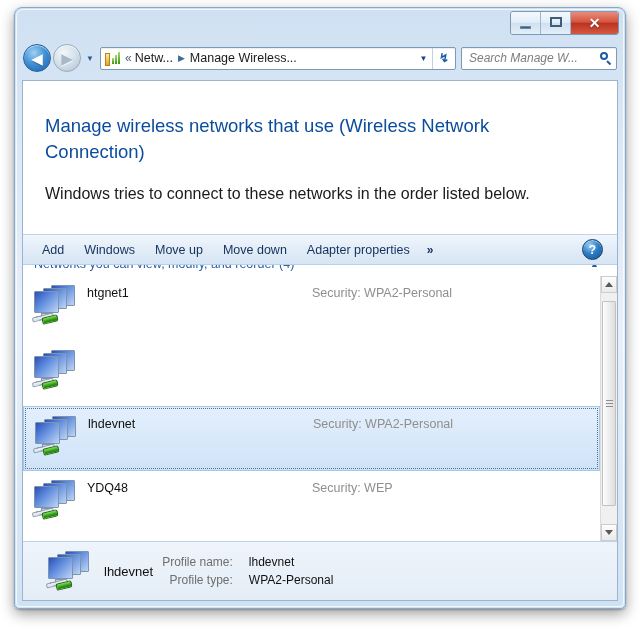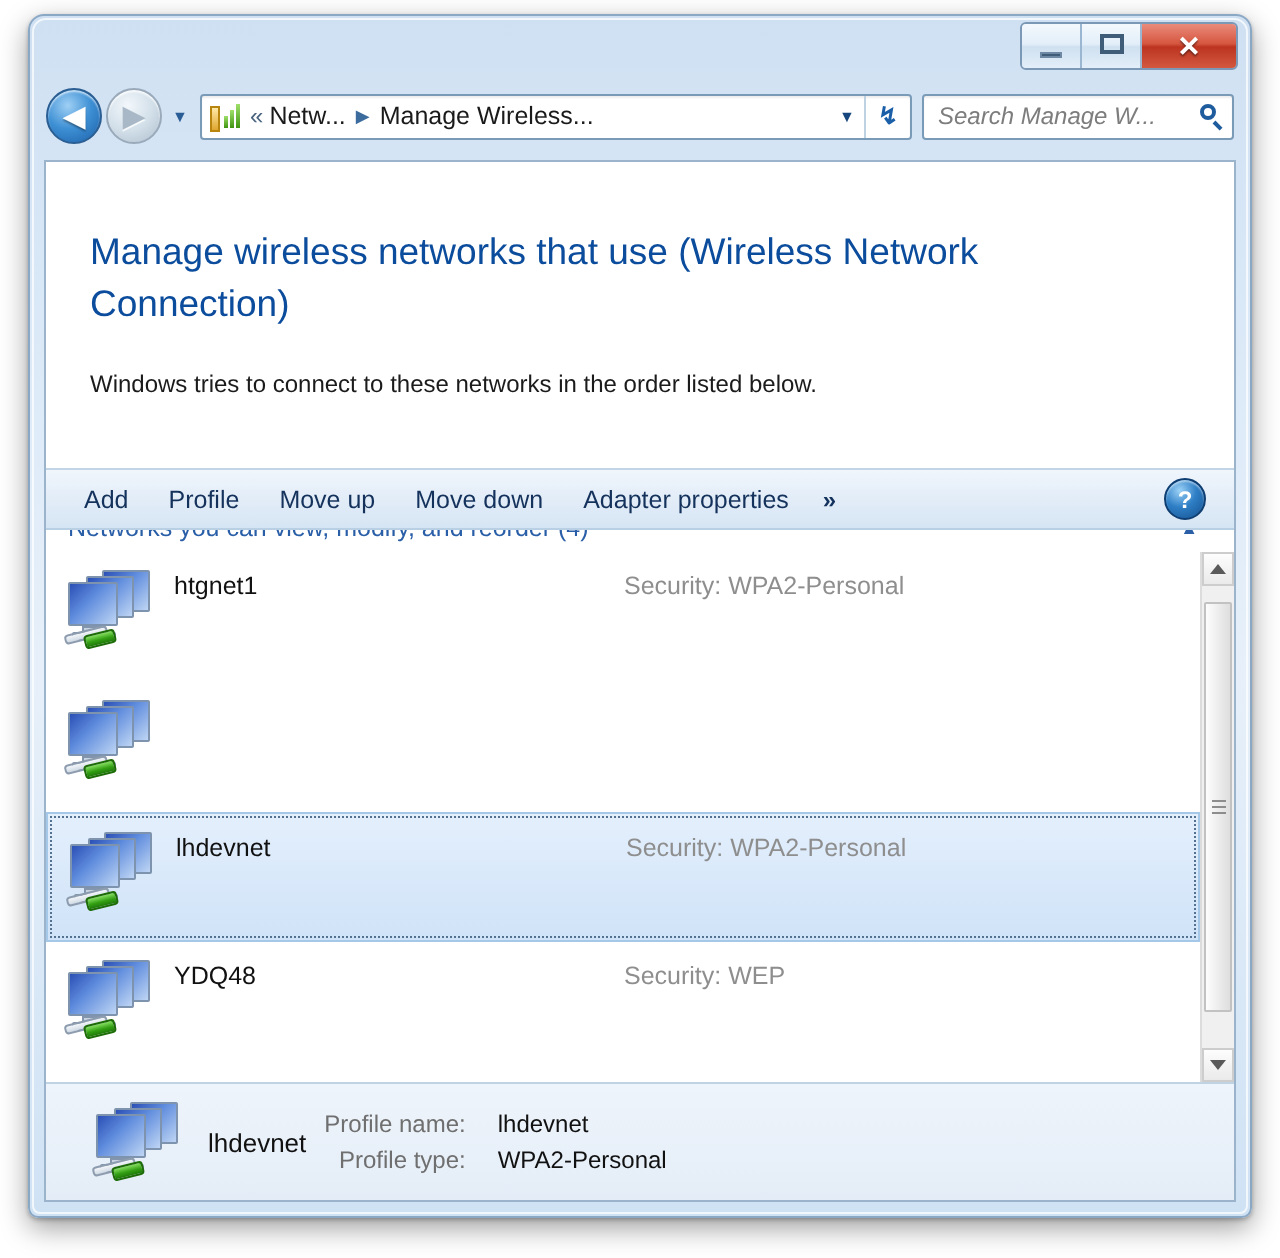--- a/index.html
+++ b/index.html
@@ -292,21 +292,21 @@
   .page-title {
     color: #0b4c9c;
     font-size: 18.5px;
     line-height: 26px;
     font-weight: normal;
     margin: 0;
     max-width: 480px;
   }
   .page-sub {
     color: #1b1b1b;
-    font-size: 12px;
+    font-size: 16px;
     margin: 20px 0 0 0;
   }
 
   
   .toolbar {
     position: absolute;
     left: 0;
     top: 153px;
     width: 100%;
     height: 31px;
@@ -646,21 +646,21 @@
 
   <div class="content">
 
     <div class="page-header">
       <div class="page-title">Manage wireless networks that use (Wireless Network Connection)</div>
       <div class="page-sub">Windows tries to connect to these networks in the order listed below.</div>
     </div>
 
     <div class="toolbar">
       <div class="tbtn">Add</div>
-      <div class="tbtn">Profile</div>
+      <div class="tbtn">Windows</div>
       <div class="tbtn">Move up</div>
       <div class="tbtn">Move down</div>
       <div class="tbtn">Adapter properties</div>
       <div class="tbtn-chev">»</div>
       <div class="tb-spacer"></div>
       <div class="help-btn">?</div>
     </div>
 
     <div class="group-header">
       <div class="gh-inner">

